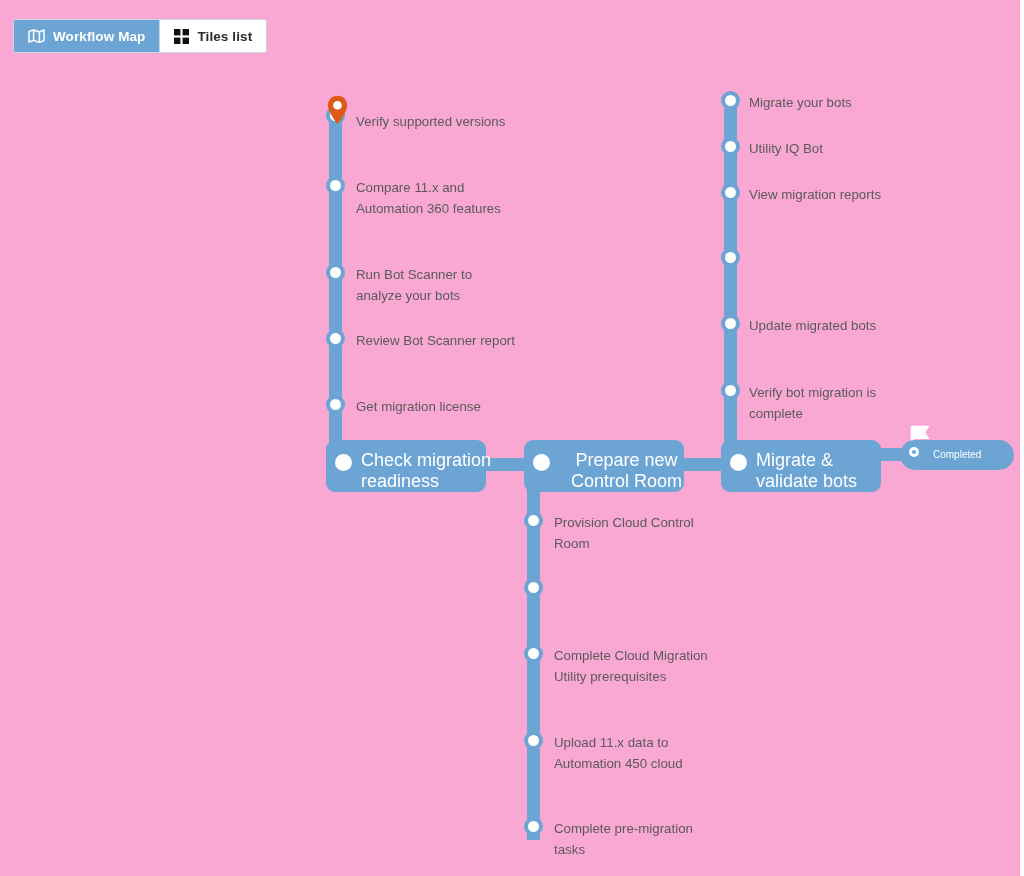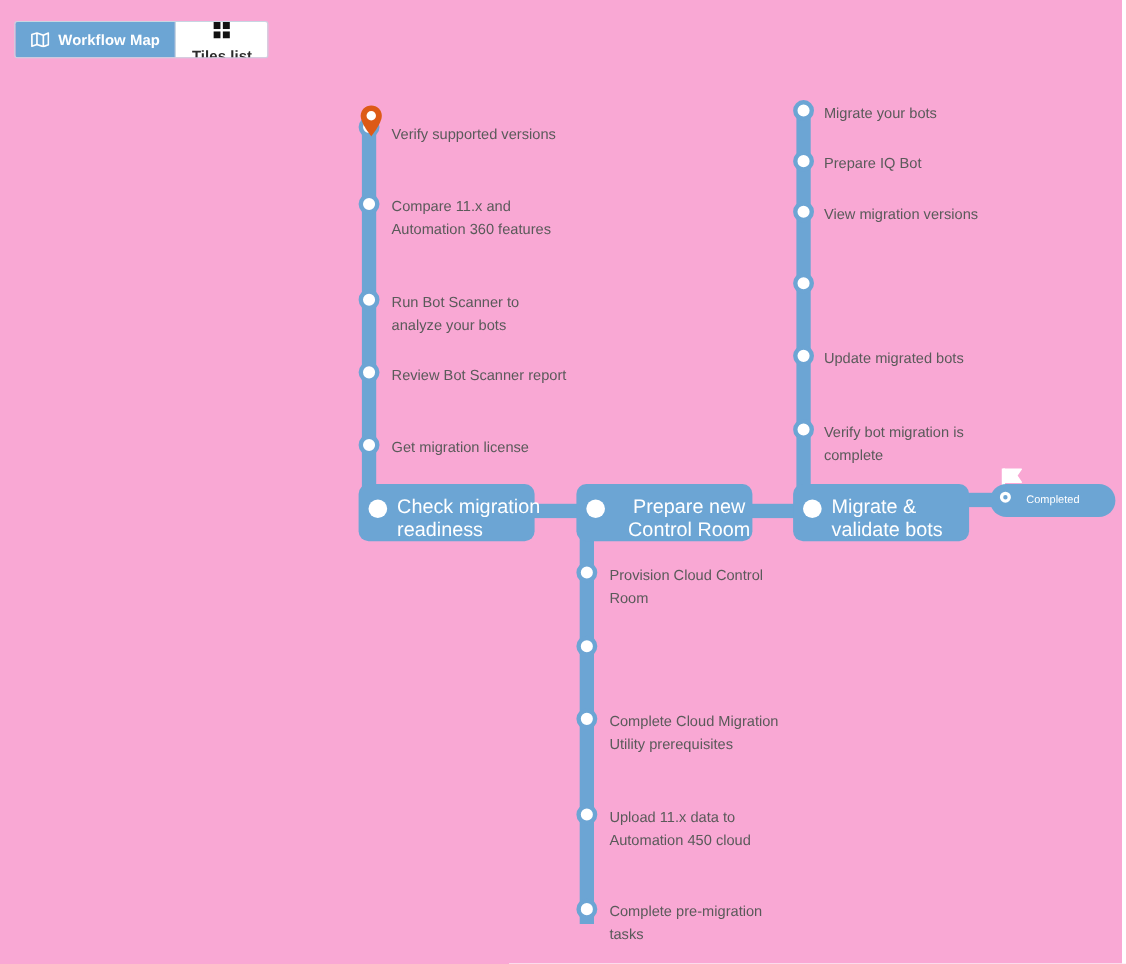--- a/index.html
+++ b/index.html
@@ -41,21 +41,20 @@
     user-select: none;
   }
   .tab.active {
     background: #6ca5d4;
     color: #ffffff;
   }
   .tab.inactive {
     background: #ffffff;
     color: #2b2b2b;
     border-left: 1px solid #c8d6e2;
-    flex-direction: column;
   }
   .tab .ico { display: flex; align-items: center; }
 
   
   .canvas { position: absolute; inset: 0; }
 
   .rail {
     position: absolute;
     background: #6ca5d4;
     width: 13px;
@@ -224,24 +223,24 @@
     <div class="node" style="left:524px; top:731px;"></div>
     <div class="node-label" style="left:554px; top:732px;">Upload 11.x data to Automation 450 cloud</div>
 
     <div class="node" style="left:524px; top:817px;"></div>
     <div class="node-label" style="left:554px; top:818px;">Complete pre-migration tasks</div>
 
     <div class="node" style="left:721px; top:91px;"></div>
     <div class="node-label" style="left:749px; top:92px; width:150px;">Migrate your bots</div>
 
     <div class="node" style="left:721px; top:137px;"></div>
-    <div class="node-label" style="left:749px; top:138px; width:150px;">Prepare IQ Bot</div>
+    <div class="node-label" style="left:749px; top:138px; width:150px;">Utility IQ Bot</div>
 
     <div class="node" style="left:721px; top:183px;"></div>
-    <div class="node-label" style="left:749px; top:184px; width:150px;">View migration versions</div>
+    <div class="node-label" style="left:749px; top:184px; width:150px;">View migration reports</div>
 
     <div class="node" style="left:721px; top:248px;"></div>
 
     <div class="node" style="left:721px; top:314px;"></div>
     <div class="node-label" style="left:749px; top:315px; width:150px;">Update migrated bots</div>
 
     <div class="node" style="left:721px; top:381px;"></div>
     <div class="node-label" style="left:749px; top:382px; width:160px;">Verify bot migration is complete</div>
 
     <div class="milestone" style="left:721px; top:440px; width:160px; height:52px;">

